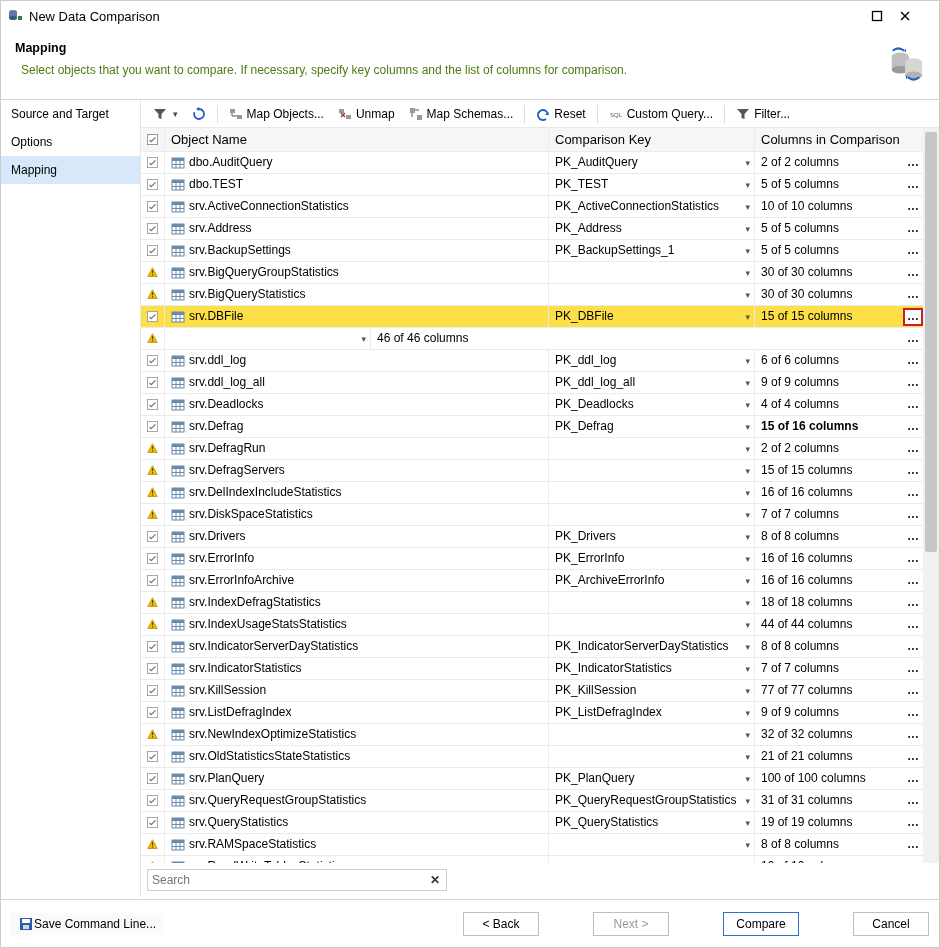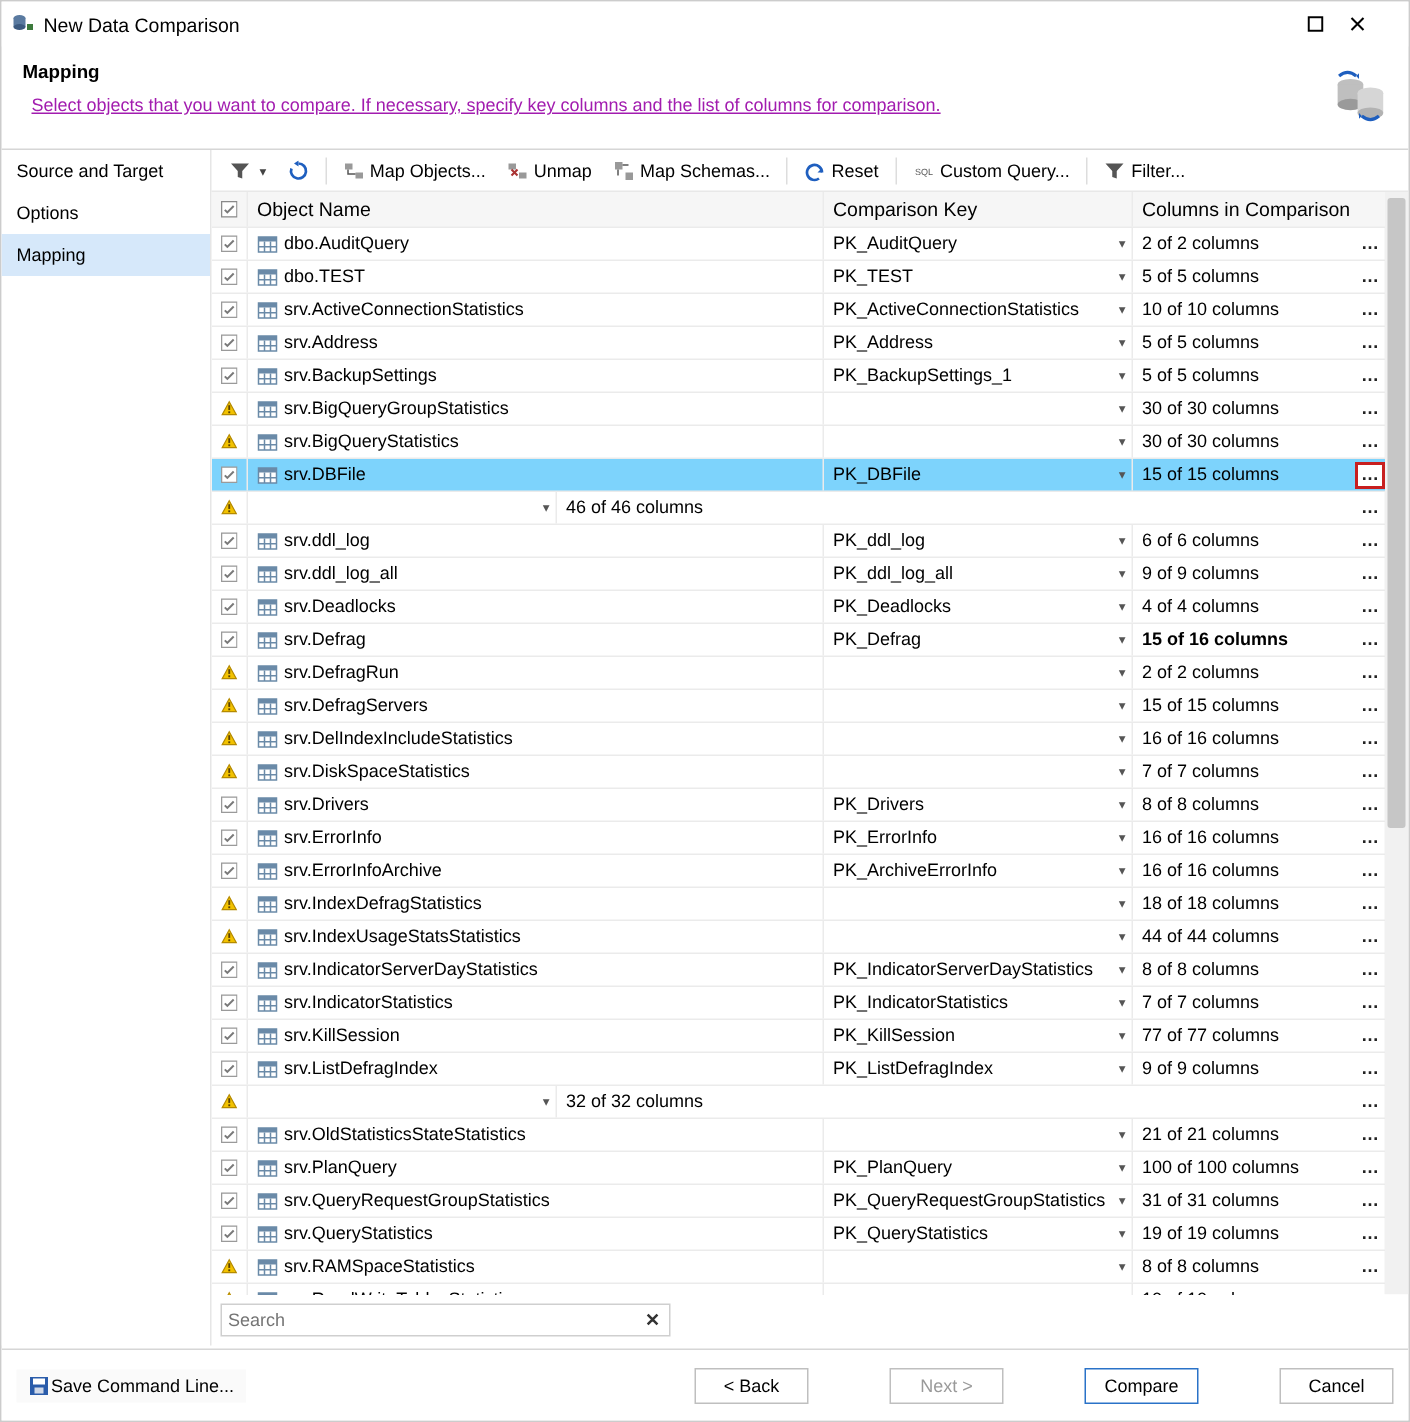--- a/index.html
+++ b/index.html
@@ -37,21 +37,21 @@
 
   
   .header {
     padding: 10px 14px 16px 14px;
     display: flex;
     justify-content: space-between;
     align-items: flex-start;
   }
   .header .text-block { flex: 1; }
   .header-title { font-weight: 700; font-size: 12.5px; margin-bottom: 8px; }
-  .header-desc { font-size: 12px; color: #a21caf; padding-left: 6px; text-decoration: underline; }
+  .header-desc { font-size: 12px; color: #4d7c0f; padding-left: 6px; }
   .header-icon { width: 38px; height: 38px; margin-left: 10px; margin-top: 4px;}
 
   
   .content {
     display: flex;
     height: calc(100% - 30px - 70px - 48px);
     border-top: 1px solid #d6d6d6;
   }
   .sidebar {
     width: 140px;
@@ -129,21 +129,21 @@
   .col-cols  { flex: 1; position: relative; }
   .cell .chev {
     position: absolute; right: 4px; top: 50%; transform: translateY(-50%);
     font-size: 9px; color: #555;
   }
   .cell .ellipsis-btn {
     position: absolute; right: 2px; top: 50%; transform: translateY(-50%);
     width: 16px; height: 14px; display: inline-flex; align-items: center; justify-content: center;
     font-weight: 700; color: #222;
   }
-  .grid-row.selected { background: #7dd3fc; }
+  .grid-row.selected { background: #fde047; }
   .grid-row.selected .col-cols .ellipsis-btn {
     outline: 2px solid #c81f1f;
     outline-offset: 0;
     background: #fff;
   }
   .tbl-icon { width: 14px; height: 14px; display: inline-flex; align-items:center; justify-content:center; }
   .bold { font-weight: 700; }
 
   .vscroll {
     width: 16px;
@@ -1076,20 +1076,32 @@
               </div>
             </div>
             <div class="grid-row">
               <div class="cell col-check">
                 <svg width="13" height="13" viewBox="0 0 14 14">
                   <path d="M7 1 L13 12 H1 Z" fill="#f2c200" stroke="#b58a00"></path>
                   <rect x="6.2" y="4" width="1.6" height="4" fill="#5a4100"></rect>
                   <rect x="6.2" y="9.2" width="1.6" height="1.6" fill="#5a4100"></rect>
                 </svg>
               </div>
+              <div class="cell col-obj">
+                <span class="tbl-icon">
+                  <svg width="14" height="14" viewBox="0 0 14 14">
+                    <rect x="1" y="2" width="12" height="10" fill="#fff" stroke="#6a8aa8"></rect>
+                    <rect x="1" y="2" width="12" height="3" fill="#6a8aa8"></rect>
+                    <line x1="5" y1="5" x2="5" y2="12" stroke="#6a8aa8"></line>
+                    <line x1="9" y1="5" x2="9" y2="12" stroke="#6a8aa8"></line>
+                    <line x1="1" y1="8.5" x2="13" y2="8.5" stroke="#6a8aa8"></line>
+                  </svg>
+                </span>
+                <span>srv.NewIndexOptimizeStatistics</span>
+              </div>
               <div class="cell col-key">
                 <span></span>
                 <span class="chev">▾</span>
               </div>
               <div class="cell col-cols">
                 <span>32 of 32 columns</span>
                 <span class="ellipsis-btn">…</span>
               </div>
             </div>
             <div class="grid-row">

